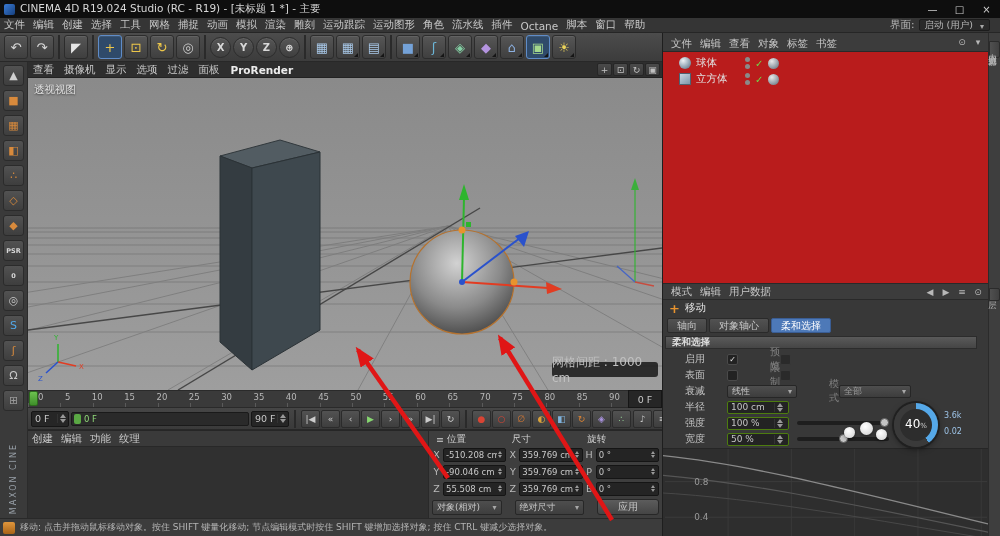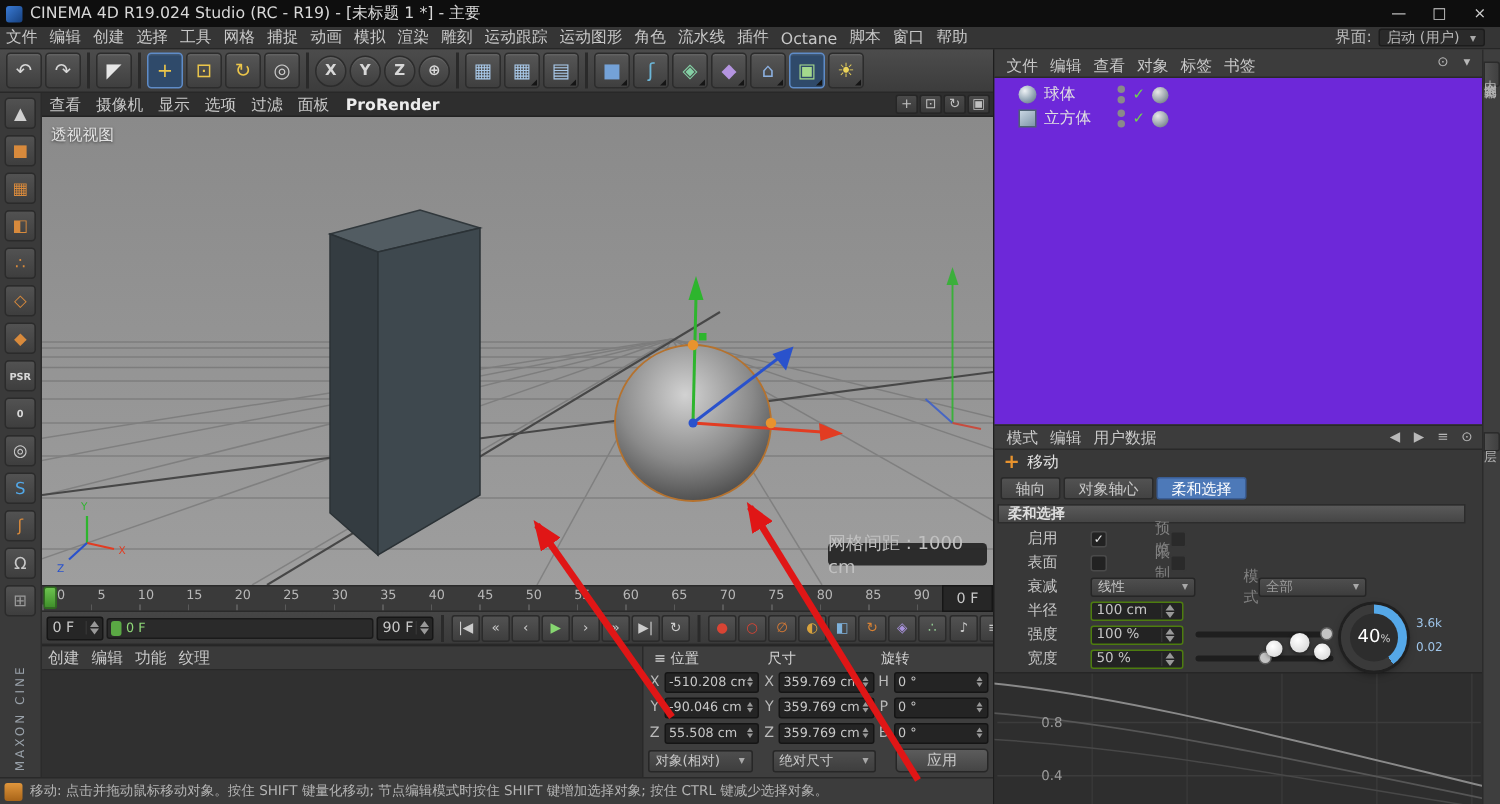--- a/index.html
+++ b/index.html
@@ -123,21 +123,21 @@
          padding:0 4px;font-size:9px}
   .applybtn{width:62px;height:16px;background:linear-gradient(#5c5c5c,#454545);border:1px solid #272727;
             border-radius:3px;display:flex;align-items:center;justify-content:center;font-size:10px}
 
   
   .dock{position:absolute;left:662px;top:33px;width:338px;height:503px;background:#383838;border-left:1px solid #1e1e1e}
   .omenu{position:absolute;left:0;top:0;width:326px;height:19px;background:#3c3c3c;
          border-bottom:1px solid #292929;display:flex;align-items:center;font-size:10.5px;padding-left:4px}
   .om-right{margin-left:auto;display:flex;gap:2px;padding-right:4px}
   .sicon{width:14px;height:13px;display:flex;align-items:center;justify-content:center;font-size:9px;color:#b8b8b8}
-  .omlist{position:absolute;left:0;top:19px;width:326px;height:231px;background:#6d28d9;padding-top:3px}
+  .omlist{position:absolute;left:0;top:19px;width:326px;height:231px;background:#b91c1c;padding-top:3px}
   .orow{display:flex;align-items:center;height:16px;padding-left:16px;gap:5px;font-size:10.5px;color:#e0e0e0}
   .oname{width:44px;white-space:nowrap;overflow:hidden}
   .obj-icon{width:12px;height:12px;flex:0 0 auto}
   .row-ball .obj-icon{border-radius:50%;background:radial-gradient(circle at 35% 30%,#eef2f5,#93a6b5 55%,#556877)}
   .row-cube .obj-icon{background:linear-gradient(145deg,#c8d6e2,#7e95a8);border:1px solid #4e6272}
   .vdots{display:flex;flex-direction:column;gap:2px;align-items:center}
   .vdots i{width:5px;height:5px;border-radius:50%;background:#8a8a8a;display:block}
   .och{color:#6fd84a;font-size:10px}
   .och::after{content:"✓"}
   .tagchip{width:11px;height:11px;border-radius:50%;flex:0 0 auto;

